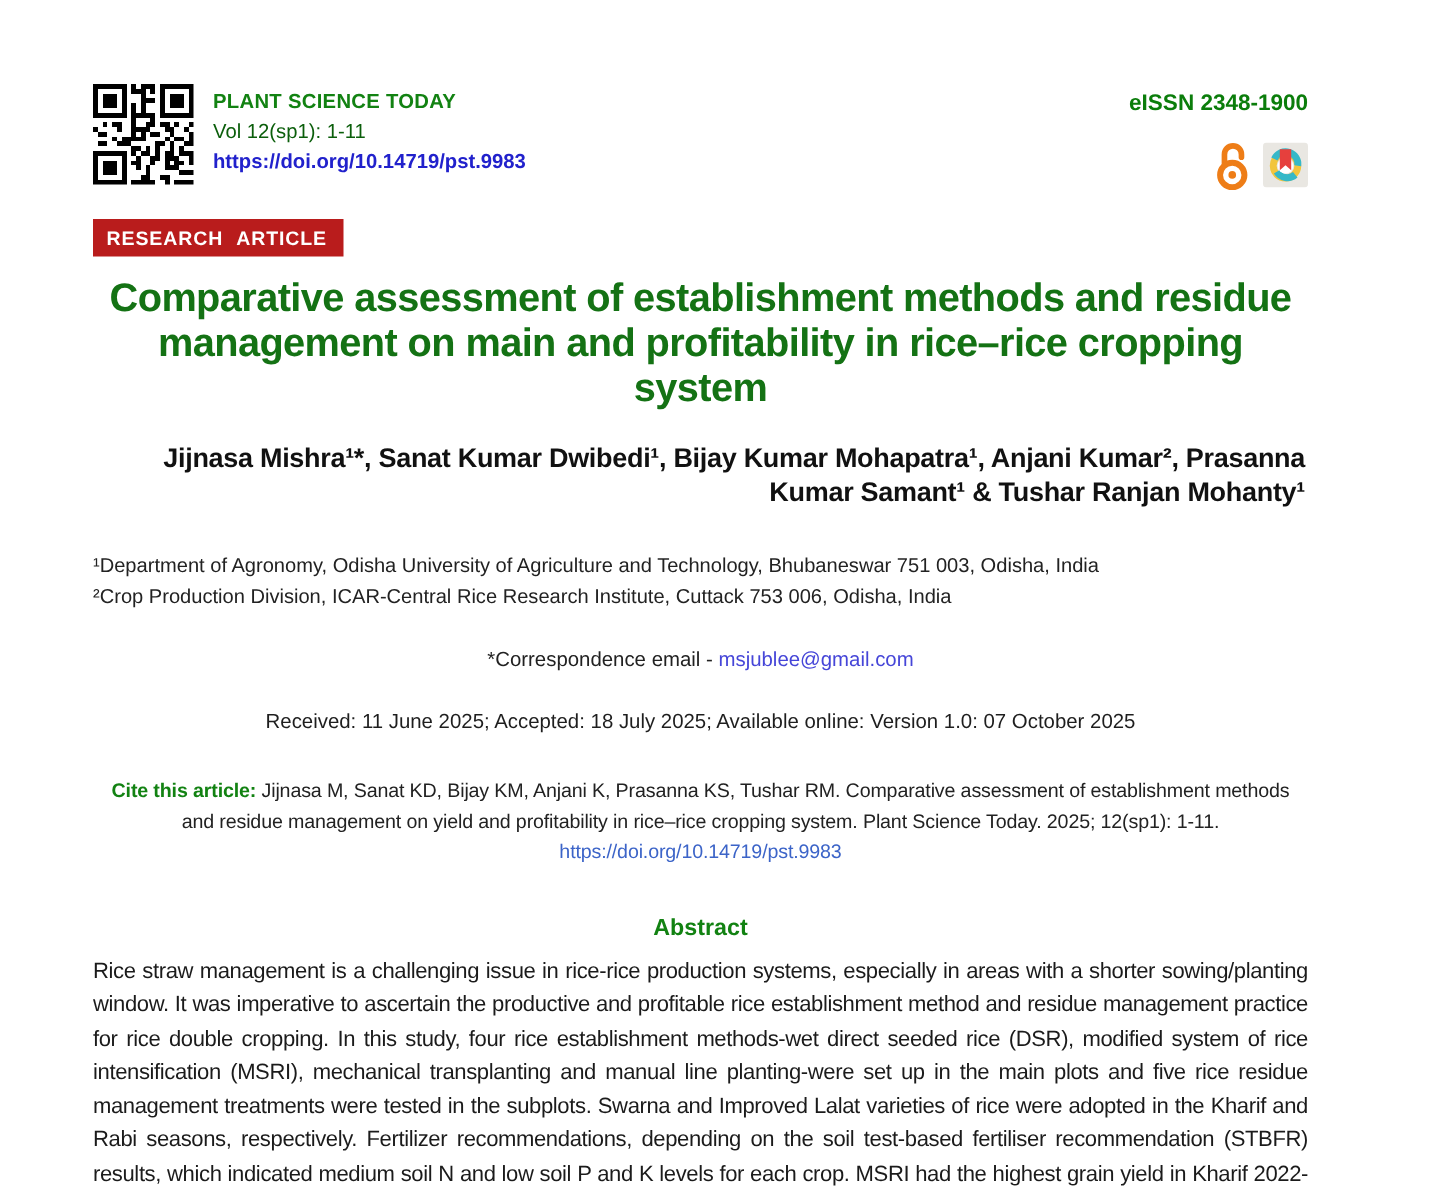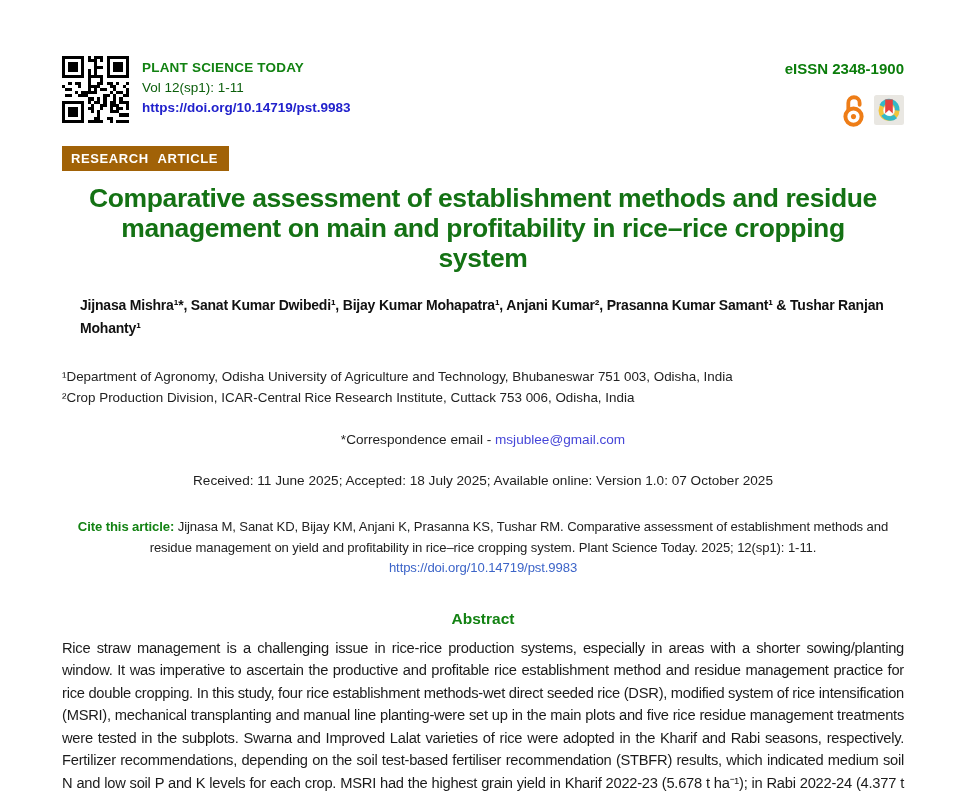--- a/index.html
+++ b/index.html
@@ -1,41 +1,41 @@
 <!DOCTYPE html>
 <html><head>
 <meta charset="utf-8">
 <style>
   * { margin: 0; padding: 0; box-sizing: border-box; }
   html, body { width: 960px; height: 794px; background: #ffffff; overflow: hidden; }
   body { font-family: "Liberation Sans", sans-serif; color: #1c1c1c; }
-  .page { width: 960px; height: 638px; padding: 56px 56px 0 62px; }
+  .page { width: 960px; height: 638px; padding: 56px 88px 0 62px; }
 
   
   .header-row { display: flex; align-items: flex-start; }
   .qr { width: 67px; height: 67px; flex: 0 0 auto; }
   .journal-info { margin-left: 13px; padding-top: 4px; }
   .journal-name { color: #128212; font-weight: bold; font-size: 13.5px; letter-spacing: 0.2px; }
   .journal-volume { color: #0b5e0b; font-weight: normal; font-size: 13.5px; margin-top: 5px; }
   .journal-doi { color: #2121cc; font-weight: bold; font-size: 13.5px; margin-top: 5px; display: inline-block; text-decoration: none; }
   .header-right { margin-left: auto; text-align: right; padding-top: 4px; }
   .eissn { color: #0b7d0b; font-weight: bold; font-size: 15px; }
   .access-icons { margin-top: 16px; display: flex; justify-content: flex-end; align-items: center; gap: 7px; }
   .icon-btn { display: inline-block; cursor: pointer; line-height: 0; }
 
   
-  .badge { display: inline-block; margin-top: 19px; background: #a16207; color: #ffffff;
+  .badge { display: inline-block; margin-top: 19px; background: #b91c1c; color: #ffffff;
            font-weight: bold; font-size: 13px; letter-spacing: 0.6px; word-spacing: 5px;
            padding: 5px 11px 5px 9px; }
 
   
   .title { margin: 12px auto 0; max-width: 812px; text-align: center; color: #147214;
            font-size: 26.5px; line-height: 30px; font-weight: bold; letter-spacing: -0.4px; }
-  .authors { margin: 21px auto 0; max-width: 806px; text-align: left; font-weight: bold;
-             font-size: 14px; line-height: 23px; color: #111; letter-spacing: -0.2px; }
+  .authors { margin: 21px auto 0; max-width: 806px; text-align: right; font-weight: bold;
+             font-size: 18px; line-height: 23px; color: #111; letter-spacing: -0.2px; }
   .affiliations { margin-top: 26px; font-size: 13.4px; line-height: 21px; color: #222; }
   .correspondence { margin-top: 24px; text-align: center; font-size: 13.6px; color: #222; }
   .correspondence a { color: #4646d8; text-decoration: none; }
   .dates { margin-top: 26px; text-align: center; font-size: 13.6px; color: #1e1e1e; }
 
   
   .cite { margin: 29px auto 4px; max-width: 828px; text-align: center; font-size: 13.1px;
           line-height: 20.5px; color: #222; letter-spacing: -0.1px; }
   .cite .cite-label { color: #128212; font-weight: bold; }
   .cite a { color: #3c64c8; text-decoration: none; }

